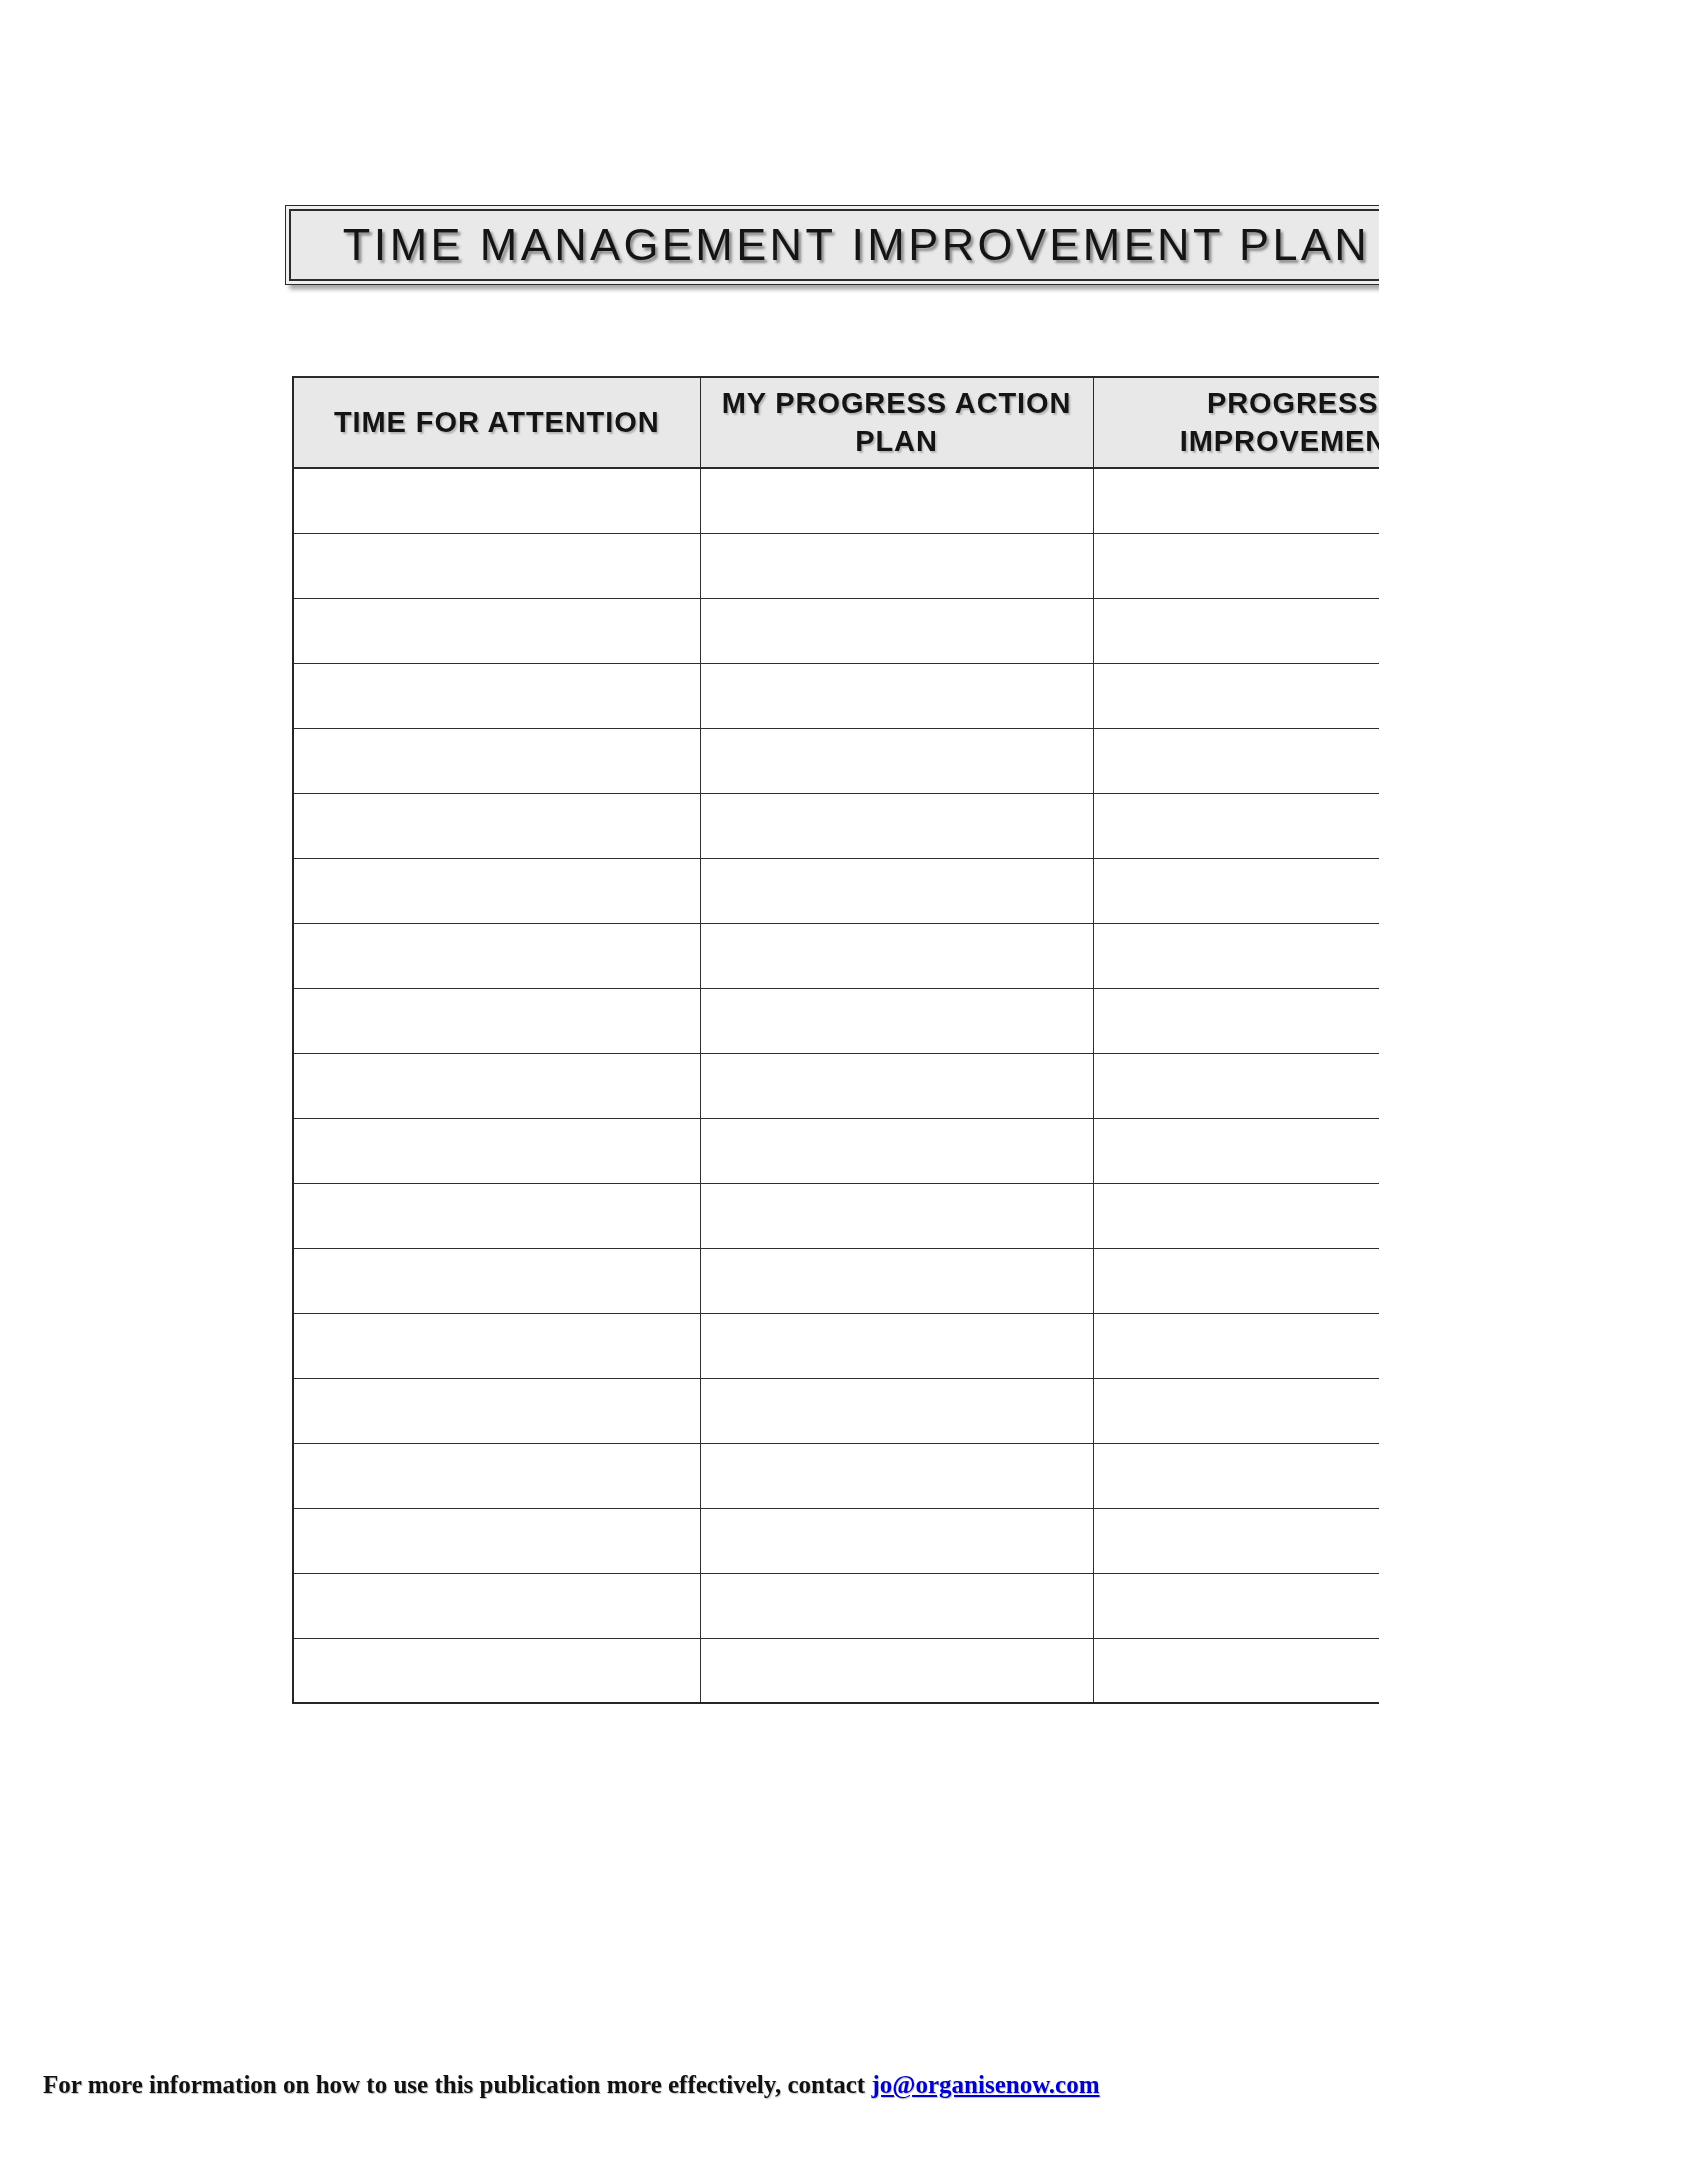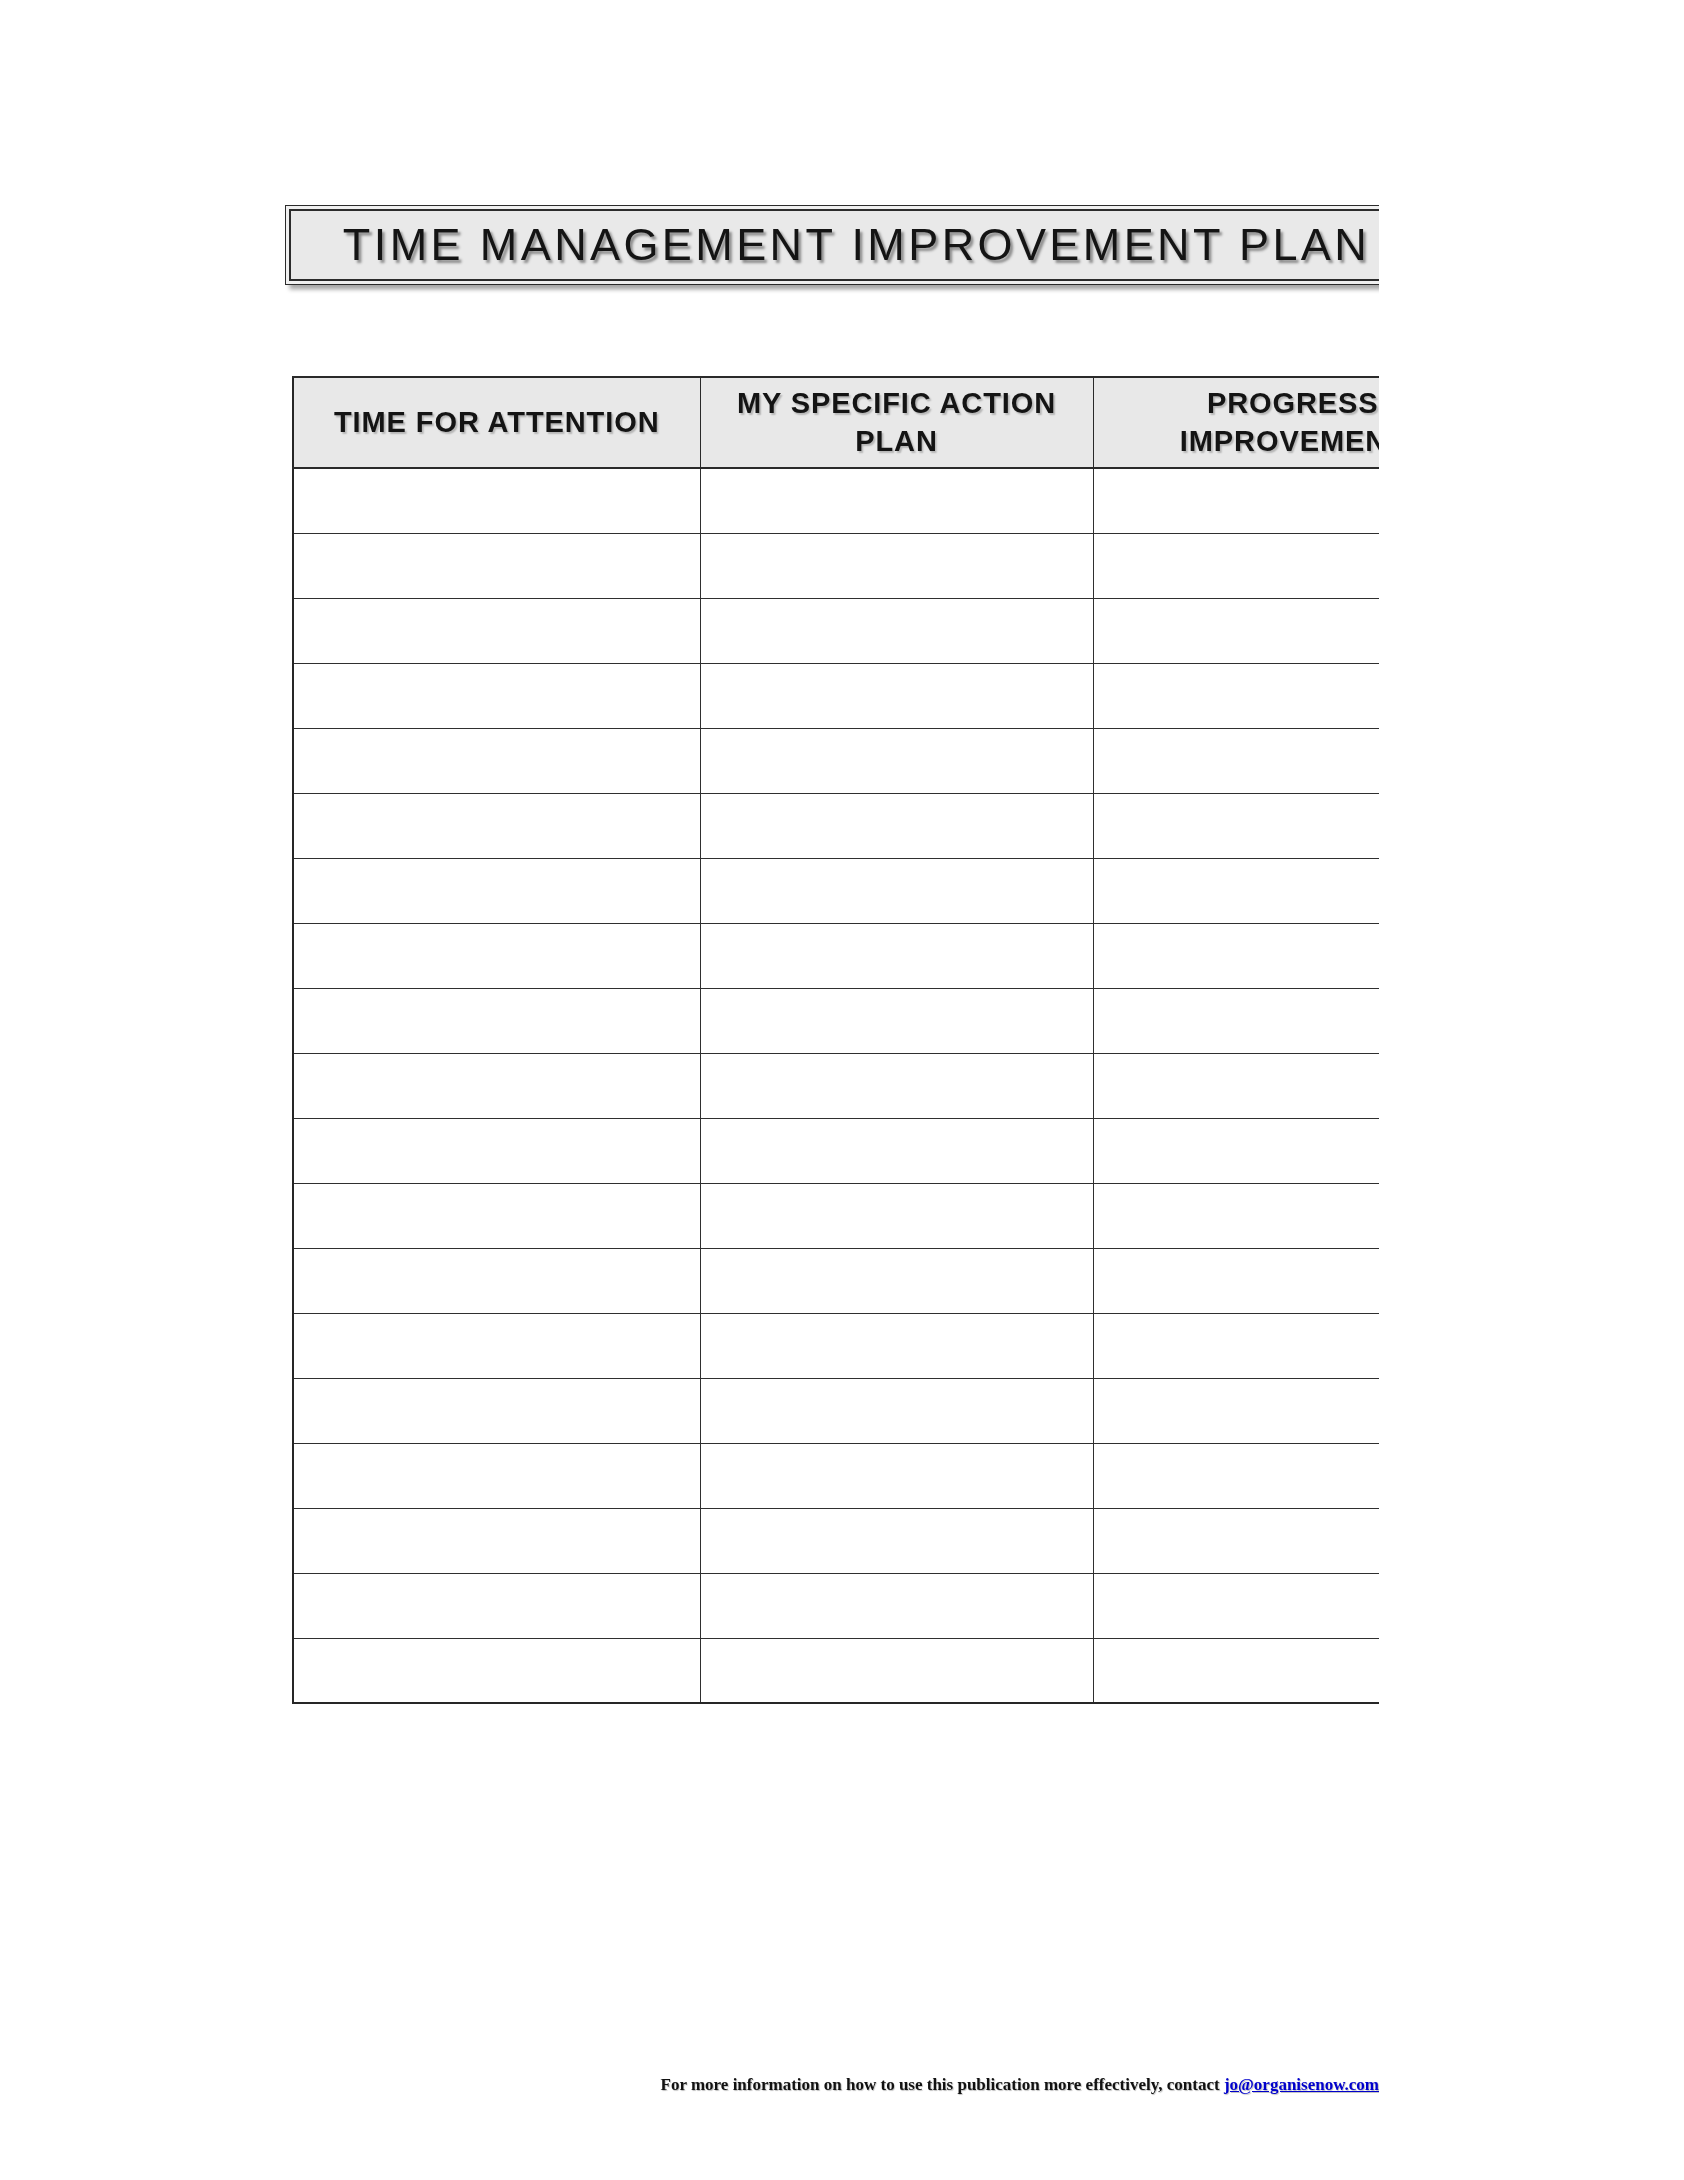--- a/index.html
+++ b/index.html
@@ -70,24 +70,24 @@
     box-sizing: border-box;
     border: 1.7px solid #2f2f2f;
     background: #ffffff;
   }
 
   
   .footer {
     position: absolute;
     left: 43px; right: 0;
     top: 2068px;
-    text-align: right;
+    text-align: left;
     font-family: "Liberation Serif", serif;
     font-weight: bold;
-    font-size: 17px;
+    font-size: 25px;
     line-height: 33px;
     color: #111111;
     text-shadow: 0.9px 0.9px 0.9px rgba(0,0,0,0.25);
   }
   .footer .email-link {
     color: #0000cc;
     text-decoration: underline;
     cursor: pointer;
   }
 </style>
@@ -104,21 +104,21 @@
 
   <table class="plan-table">
     <colgroup>
       <col style="width:407px">
       <col style="width:393px">
       <col style="width:400px">
     </colgroup>
     <thead>
       <tr>
         <th>TIME FOR ATTENTION</th>
-        <th>MY SPECIFIC ACTION PLAN</th>
+        <th>MY PROGRESS ACTION PLAN</th>
         <th>PROGRESS IMPROVEMENT</th>
       </tr>
     </thead>
     <tbody>
 
     <tr>
           <td></td>
           <td></td>
           <td></td>
         </tr>

